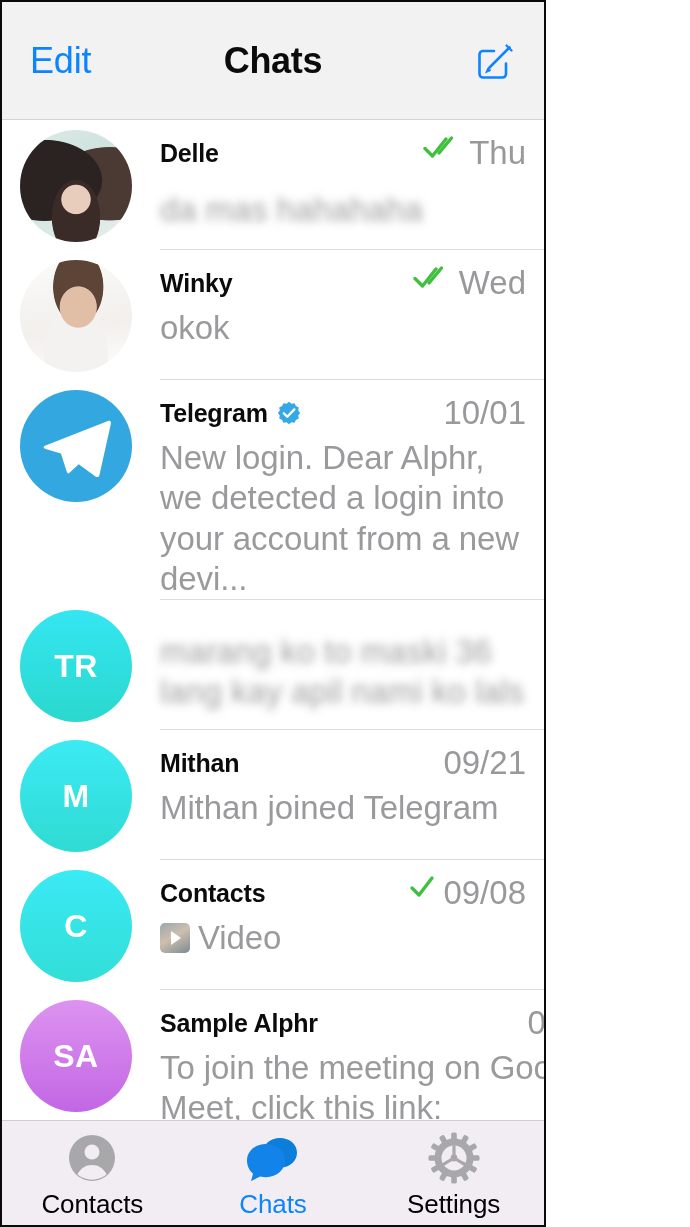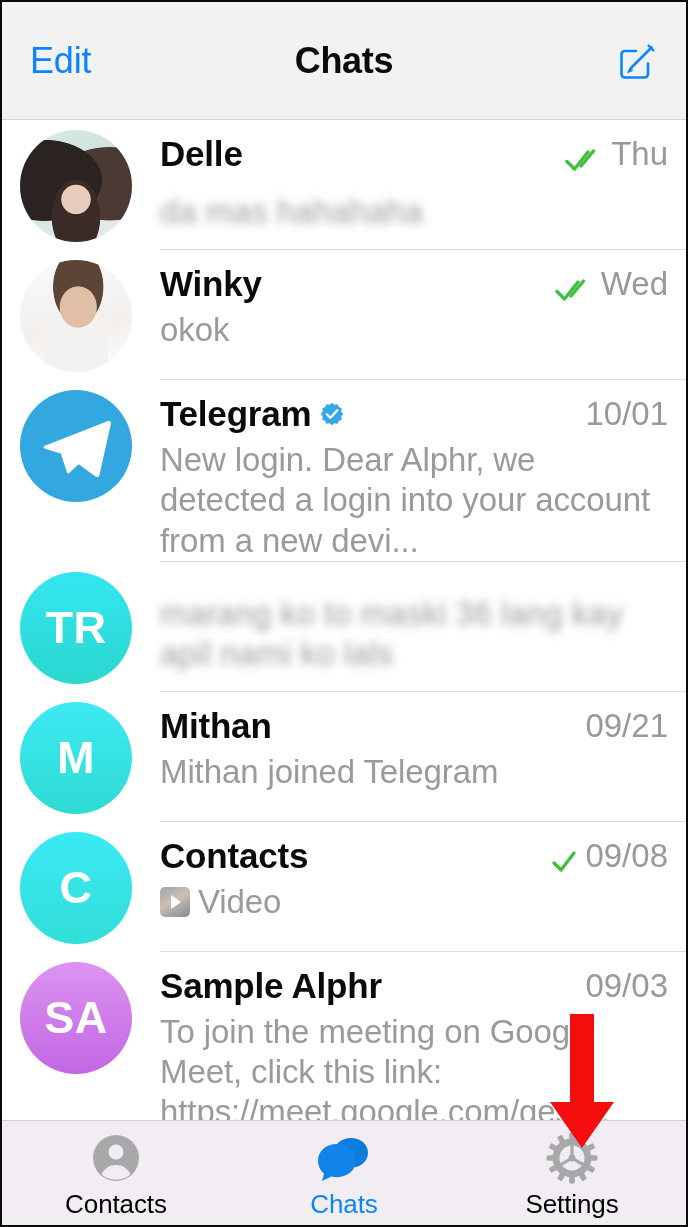--- a/index.html
+++ b/index.html
@@ -4,21 +4,21 @@
 <style>
   * { box-sizing: border-box; margin: 0; padding: 0; }
   html, body {
     width: 690px; height: 1227px;
     background: #ffffff;
     font-family: "Liberation Sans", sans-serif;
     overflow: hidden;
   }
   .phone {
     position: relative;
-    width: 688px; height: 1227px;
+    width: 546px; height: 1227px;
     background: #ffffff;
     border: 2px solid #0a0a0a;
     overflow: hidden;
   }
 
   
   .navbar {
     position: relative;
     height: 118px;
     background: #f2f2f3;
@@ -72,21 +72,21 @@
     width: 112px; height: 112px;
     border-radius: 50%;
     position: relative;
     overflow: hidden;
     display: flex;
     align-items: center;
     justify-content: center;
   }
   .avatar .initials {
     color: #fff;
-    font-size: 45px;
+    font-size: 32px;
     font-weight: bold;
     letter-spacing: 0.5px;
     z-index: 2;
   }
   
   .ph-delle {
     background:
       radial-gradient(circle at 50% 62%, #e8cdbd 0 16%, rgba(232,205,189,0) 17%),
       radial-gradient(ellipse at 50% 78%, #3a2a28 0 30%, rgba(58,42,40,0) 31%),
       radial-gradient(ellipse at 22% 45%, #2a2321 0 46%, rgba(42,35,33,0) 47%),
@@ -112,35 +112,35 @@
     margin-left: 28px;
     padding: 14px 18px 0 0;
     border-bottom: 1px solid #dcdcdc;
     min-height: 130px;
   }
   .row-top {
     display: flex;
     align-items: center;
   }
   .row-name {
-    font-size: 35px;
+    font-size: 25px;
     font-weight: bold;
     color: #0b0b0b;
     letter-spacing: -0.2px;
     white-space: nowrap;
   }
   .verified {
     margin-left: 9px;
     width: 24px; height: 24px;
     flex: 0 0 auto;
   }
   .row-meta {
     margin-left: auto;
     display: flex;
-    align-items: flex-end;
+    align-items: flex-start;
     gap: 8px;
     white-space: nowrap;
   }
   .row-date {
     font-size: 33px;
     color: #99999c;
   }
   .checks { display: flex; align-items: center; }
   .row-msg {
     margin-top: 6px;

